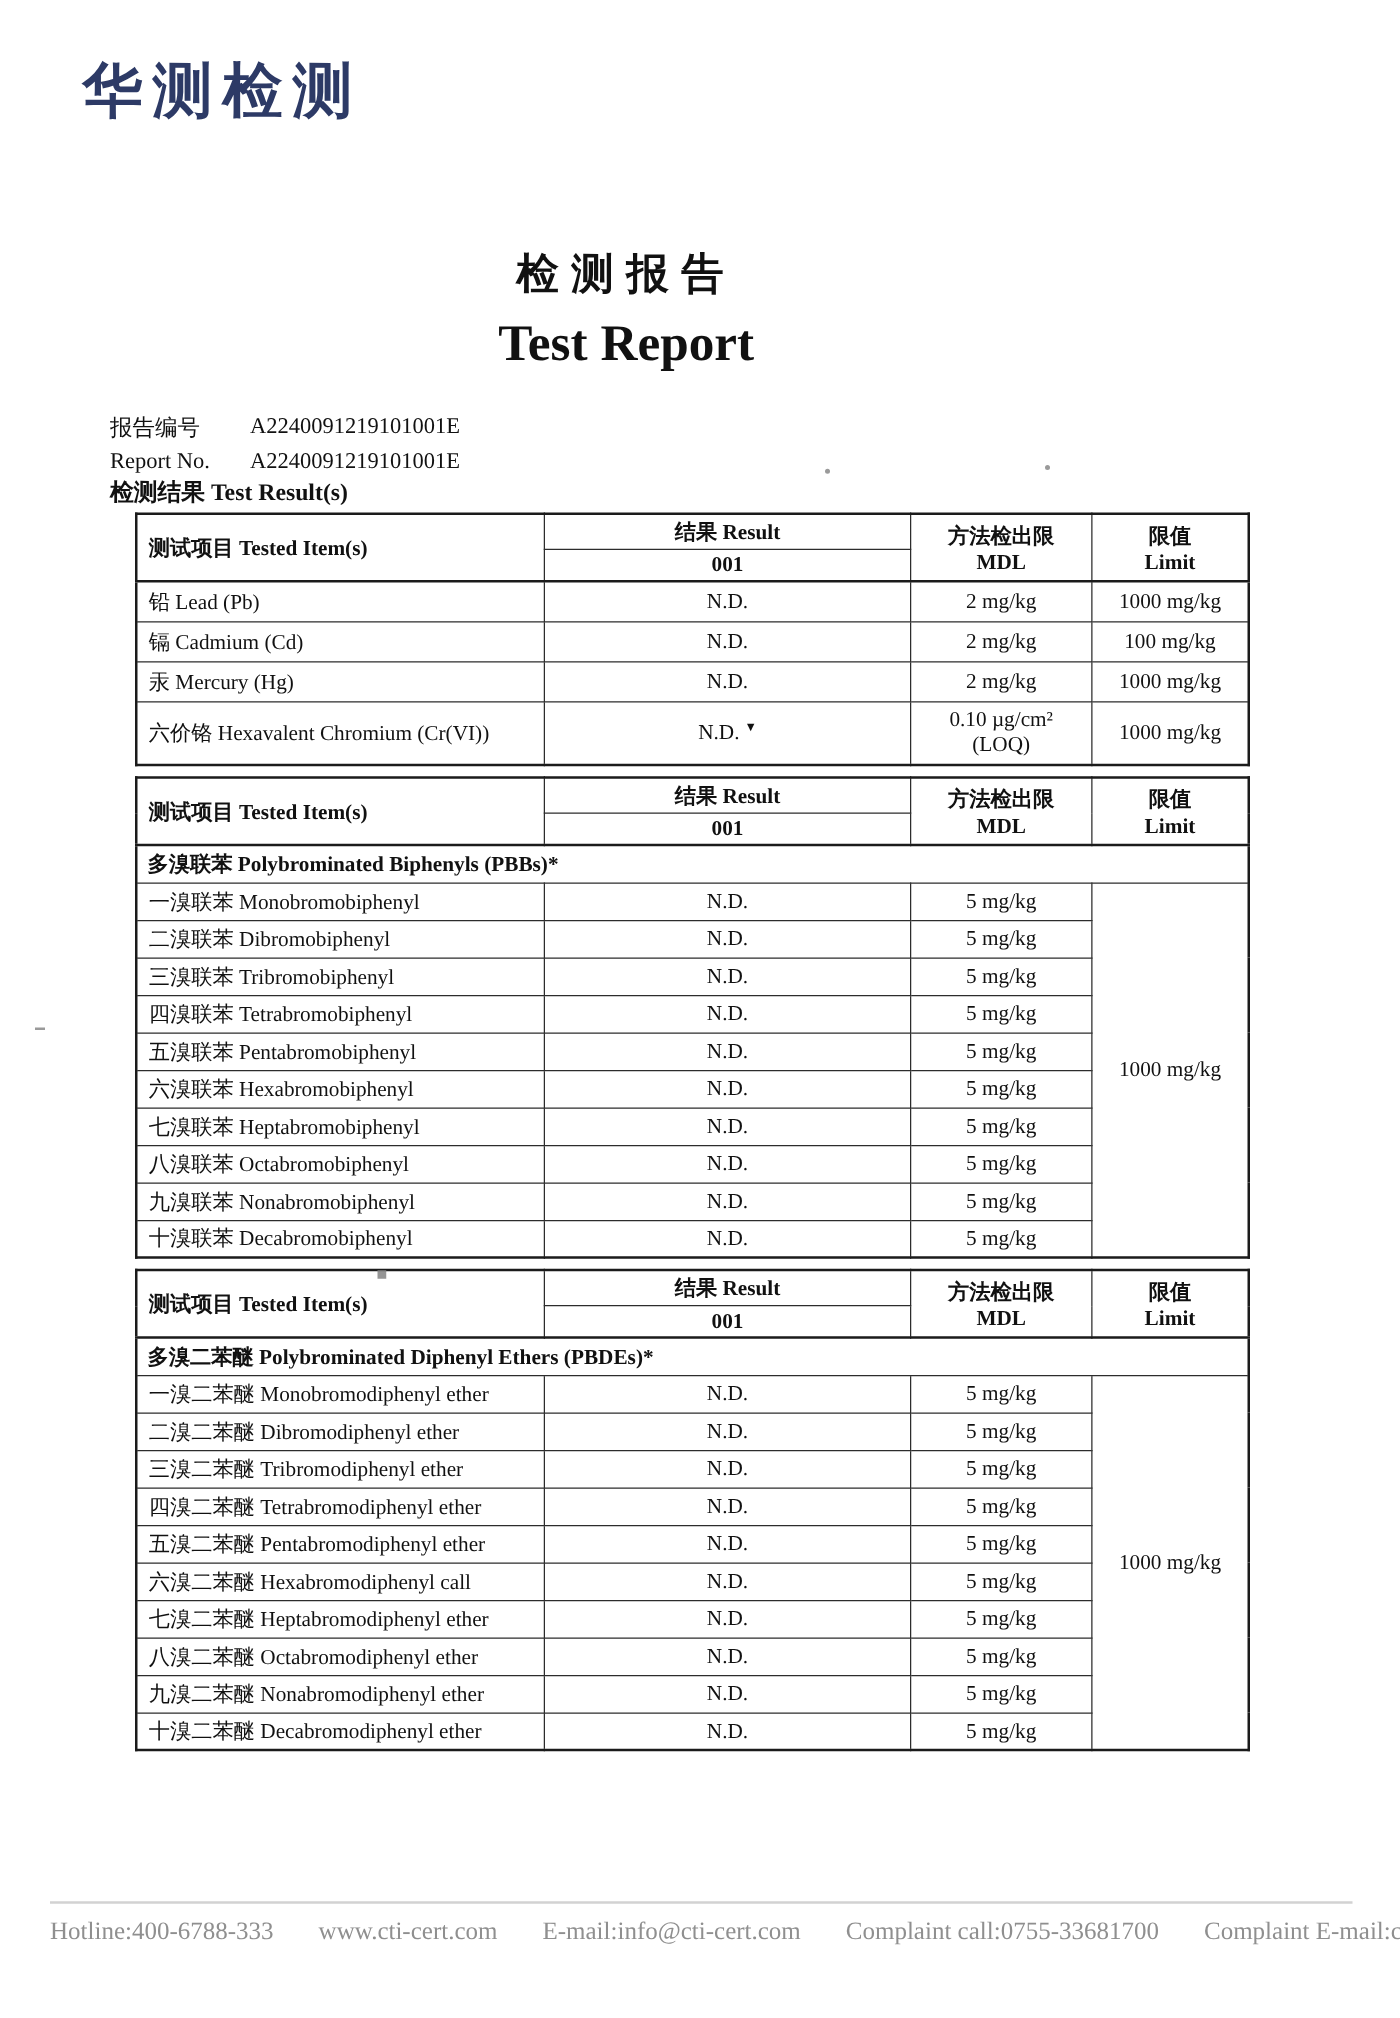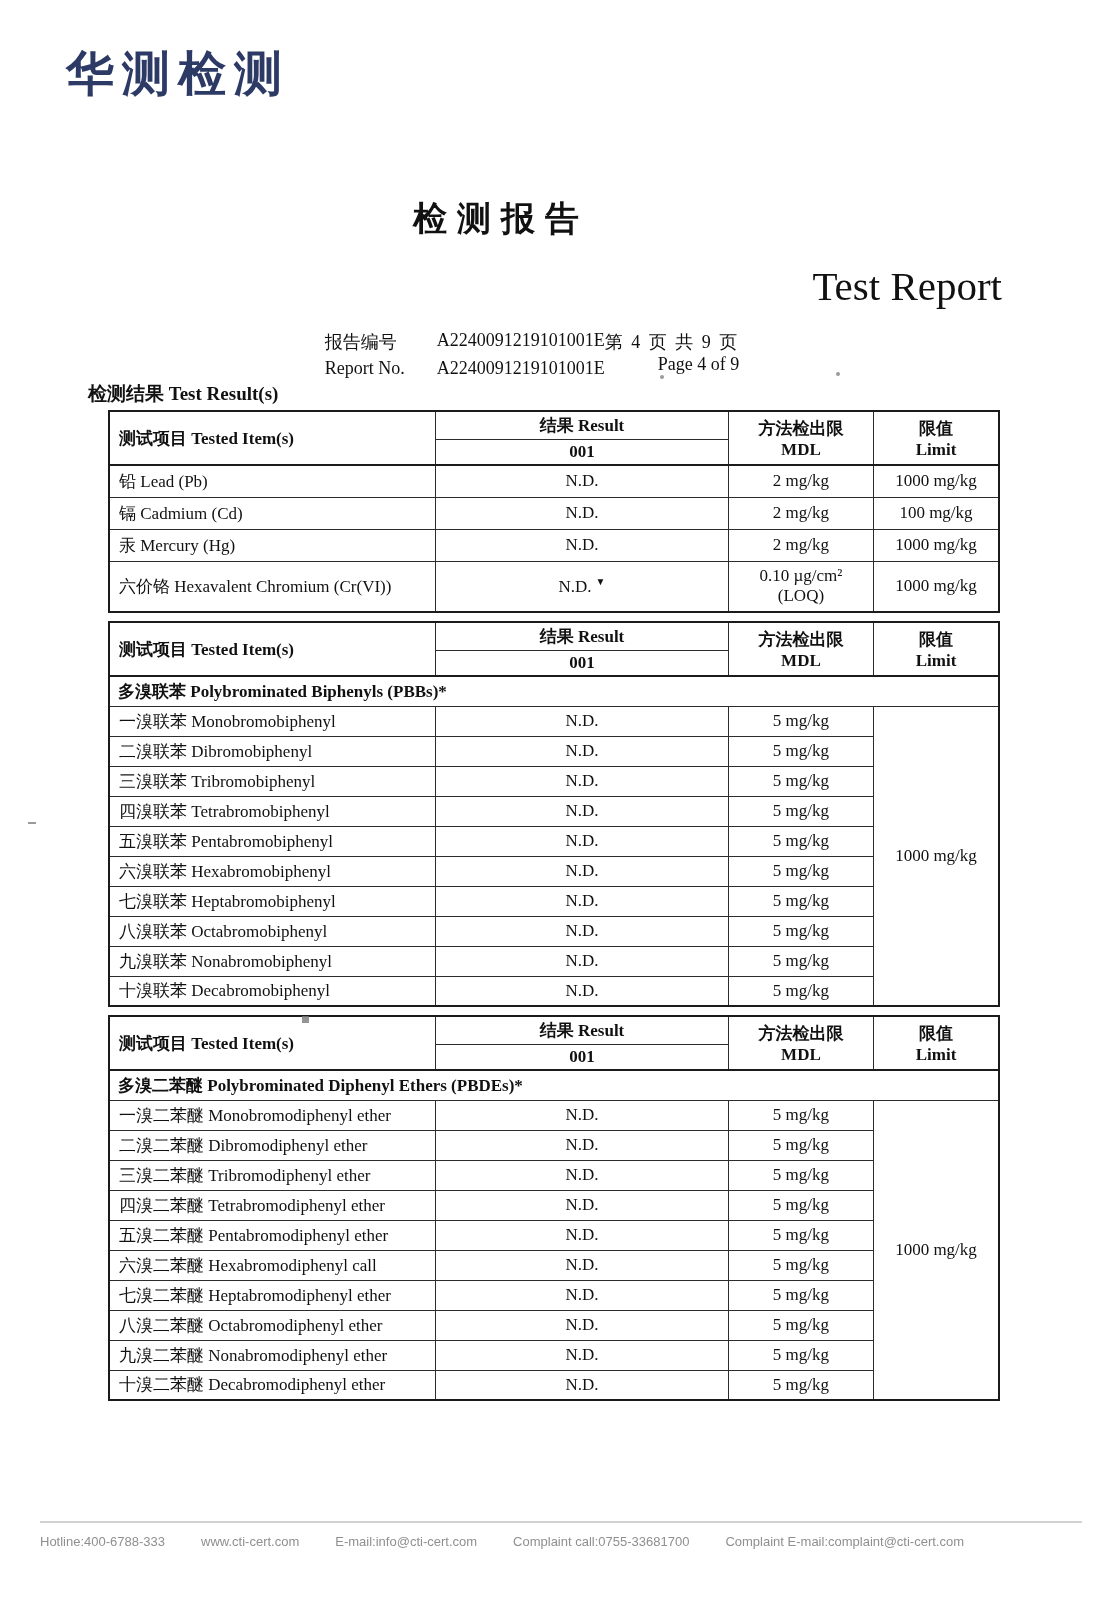--- a/index.html
+++ b/index.html
@@ -20,23 +20,23 @@
     position:absolute; right:2px; top:-14px; width:24px; height:24px;
     border-radius:50%; background:var(--green,#94c93d);
   }
   .logo-cn {
     font-family:"Liberation Sans", sans-serif; font-weight:700;
     font-size:48px; line-height:1.0; letter-spacing:8px; color:var(--navy,#2d3a66);
   }
   
   .title-block { position:absolute; left:0; right:118px; top:196px; text-align:center; }
   .title-cn { font-size:34px; font-weight:bold; letter-spacing:10px; }
-  .title-en { font-size:41px; font-weight:normal; margin-top:20px;text-align:right; }
-  
-  .meta { position:absolute; left:88px; right:120px; top:330px; display:flex; justify-content:center; }
+  .title-en { font-size:41px; font-weight:bold; margin-top:8px; }
+  
+  .meta { position:absolute; left:88px; right:120px; top:330px; display:flex; justify-content:flex-start;flex-direction:column; }
   .meta-left { display:grid; grid-template-columns:112px auto; column-gap:0; row-gap:4px; font-size:18px; }
   .meta-label-en, .pagination-en { font-weight:normal; }
   .meta-right { text-align:right; font-size:18px; padding-right:24px; }
   .pagination-cn { letter-spacing:2px; }
   .section-heading { position:absolute; left:88px; top:381px; font-size:19px; font-weight:bold; }
   
   .tables { position:absolute; left:88px; top:410px; width:912px;padding-left:20px; }
   .table-gap { height:8px; }
   table.results-table {
     width:100%; border-collapse:collapse; table-layout:fixed;
@@ -57,21 +57,21 @@
   .t1 tbody td, .t2 tbody td { height:30px; }
   tr.row-tall td { height:51px !important; }
   td.c-section { font-weight:bold; text-align:left; padding-left:8px; height:29px; }
   .sup-marker { font-size:10px; vertical-align:super; margin-left:4px; }
   .mdl-line2 { display:block; }
   
   .footer {
     position:absolute; left:40px; right:38px; top:1521px;
     border-top:2px solid #d2d2d2; padding-top:11px;
     display:flex; gap:36px; white-space:nowrap;
-    font-family:Liberation Sans, sans-serif; font-size:13px; color:#8f8f8f;
+    font-family:Liberation Serif, serif; font-size:20px; color:#8f8f8f;
   }
   
   .artifact-square { position:absolute; left:302px; top:1016px; width:7px; height:7px; background:#7a7a7a; opacity:.8; }
   .artifact-dot { position:absolute; width:4px; height:4px; border-radius:50%; background:#9a9a9a; }
   .artifact-dash { position:absolute; left:28px; top:822px; width:8px; height:2px; background:#9a9a9a; }
 </style>
 </head>
 <body>
 
 <div class="page">
@@ -84,24 +84,20 @@
     <div class="title-cn">检测报告</div>
     <div class="title-en">Test Report</div>
   </div>
 
   <div class="meta">
     <div class="meta-left">
       <span class="meta-label-cn">报告编号</span>
       <span class="meta-value">A2240091219101001E</span>
       <span class="meta-label-en">Report No.</span>
       <span class="meta-value">A2240091219101001E</span>
-    </div>
-    <div class="meta-right">
-      <div class="pagination-cn">第 4 页   共 9 页</div>
-      <div class="pagination-en">Page 4 of 9</div>
     </div>
   </div>
 
   <div class="section-heading">
     <span>检测结果</span>
     <span>Test Result(s)</span>
   </div>
 
   <div class="tables">
     <div class="t0">

